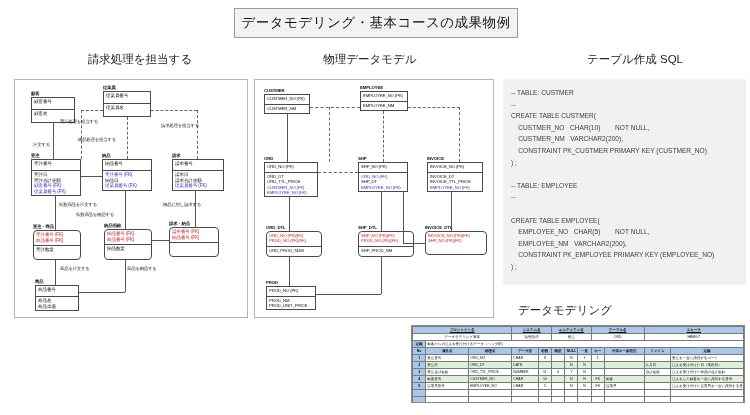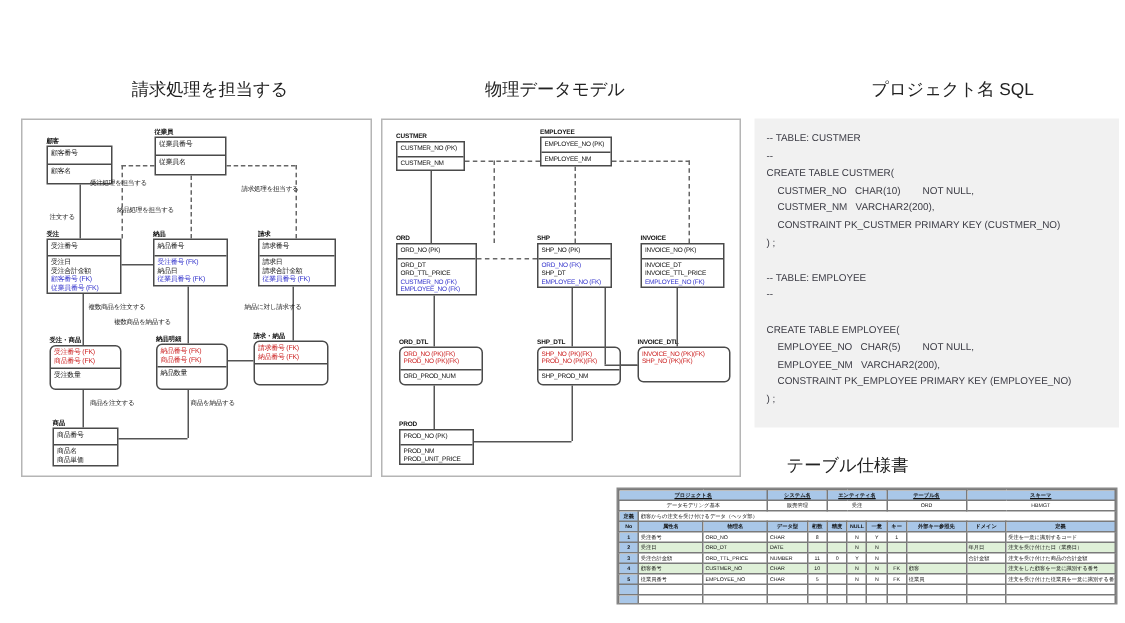--- a/index.html
+++ b/index.html
@@ -77,25 +77,26 @@
   .rw-a{background:#ffffff;}
   .rw-b{background:#dff0d8;}
   .note-cell{background:#ffffff;text-align:left;}
   .idx{background:#a9c7e8;text-align:center;font-weight:bold;}
 </style>
 </head>
 <body>
 
 <div class="page">
 
+  <div class="main-title">データモデリング・基本コースの成果物例</div>
 
   <div class="sec-h" id="h-logical">請求処理を担当する</div>
   <div class="sec-h" id="h-physical">物理データモデル</div>
-  <div class="sec-h" id="h-sql">プロジェクト名 SQL</div>
-  <div class="sec-h" id="h-spec">テーブル仕様書</div>
+  <div class="sec-h" id="h-sql">テーブル作成 SQL</div>
+  <div class="sec-h" id="h-spec">データモデリング</div>
 
   <div class="panel" id="panel-logical">
 
     <div class="ent-hdr" style="left:16px;top:11px;">顧客</div>
     <div class="ent" style="left:16px;top:17px;width:44px;height:26px;">
       <div class="flds pk" style="height:9px;">
           <div class="fld jp">顧客番号</div>
         </div>
       <div class="flds">
           <div class="fld jp">顧客名</div>

